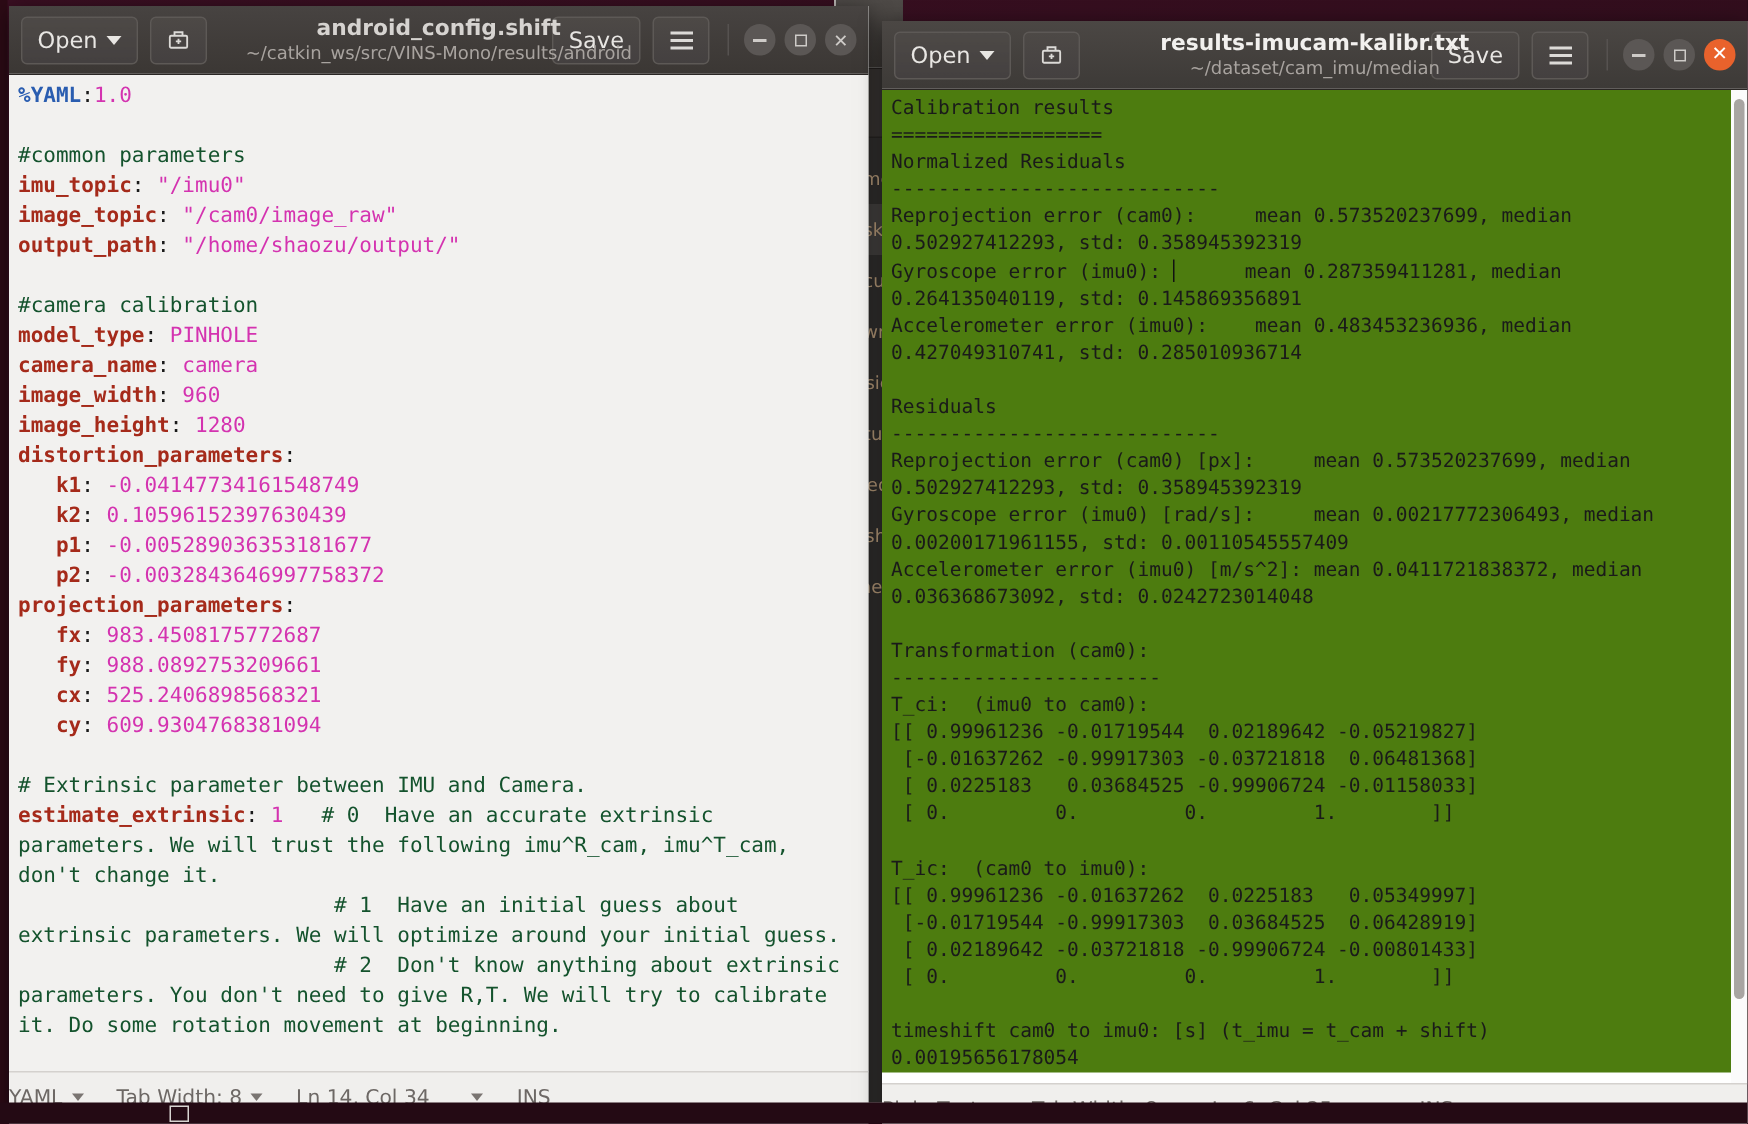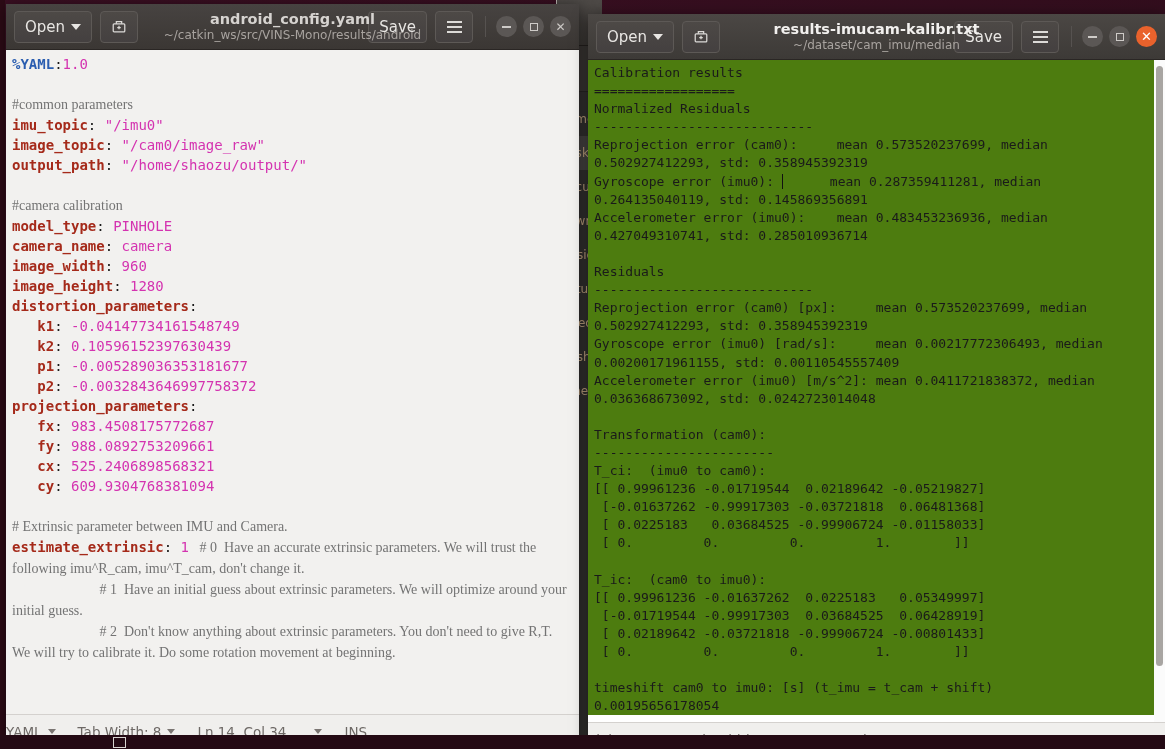--- a/index.html
+++ b/index.html
@@ -152,21 +152,21 @@
     padding: 4px 6px 0 6px;
     color: #222;
   }
   .code.mono-right { background:#4d7c0f; color:#1a1a1a; font-size:13px; line-height:18.1px; }
 
   
   .t-directive { color:#2a5db0; font-weight:bold; }
   .t-key { color:#a52a1a; font-weight:bold; }
   .t-val { color:#d433b0; }
   .t-punct { color:#1a1a1a; }
-  .t-comment { color:#737373;font-family:Liberation Serif, serif; }
+  .t-comment { color:#14532d; }
 
   
   .statusbar {
     height: 34px;
     background: #f0efed;
     border-top: 1px solid #d4d1ce;
     display: flex;
     align-items: center;
     gap: 22px;
     padding-right: 18px;
@@ -264,21 +264,21 @@
       </div>
       <div class="tb-btn tb-icon-btn">
         <svg width="17" height="17" viewBox="0 0 18 18">
           <rect x="2.5" y="6" width="13" height="9" rx="1" fill="none" stroke="#dcdad7" stroke-width="1.4"></rect>
           <path d="M6 6 V3.4 h6 V6" fill="none" stroke="#dcdad7" stroke-width="1.4"></path>
           <path d="M9 8.2 v4 M7 10.2 h4" stroke="#dcdad7" stroke-width="1.4"></path>
         </svg>
       </div>
 
       <div class="title-wrap">
-        <div class="title-main dim">android_config.yaml</div>
+        <div class="title-main dim">android_config.shift</div>
         <div class="title-sub">~/catkin_ws/src/VINS-Mono/results/android</div>
       </div>
 
       <div class="tb-btn save-btn">
         <span>Save</span>
       </div>
       <div class="tb-btn menu-btn">
         <span class="hamburger">
             <span></span>
             <span></span>

